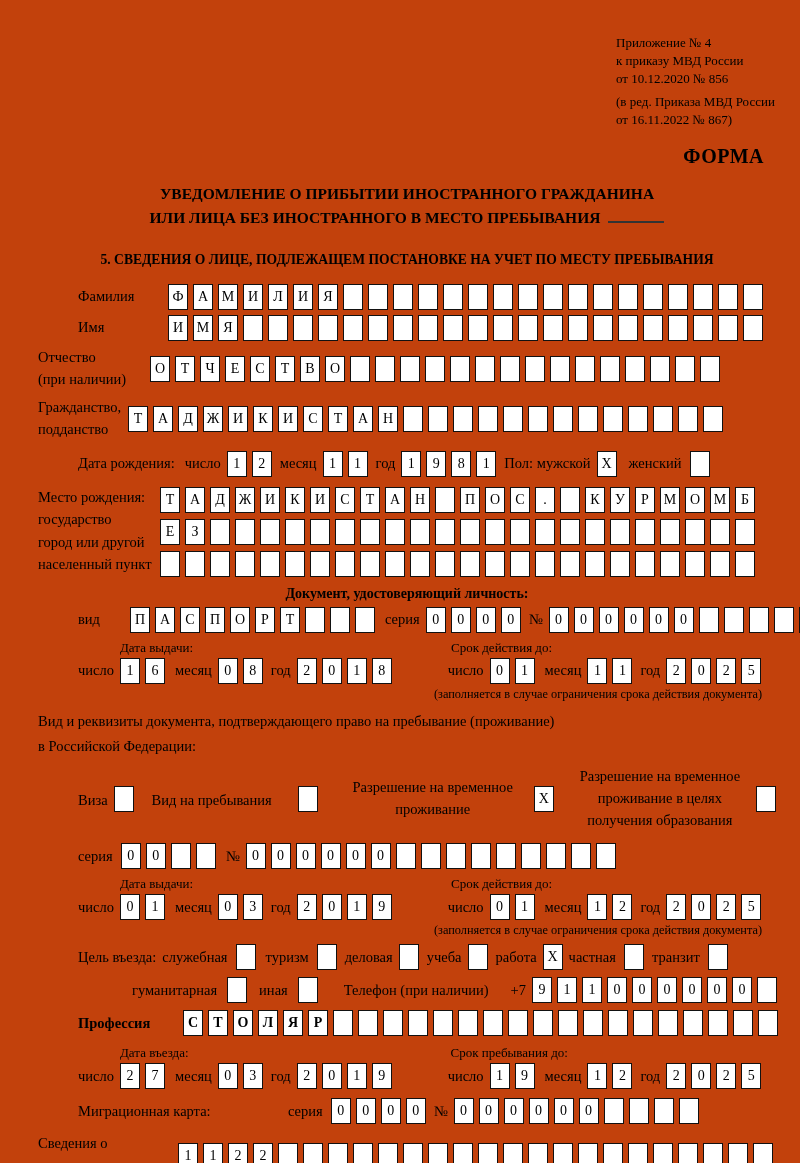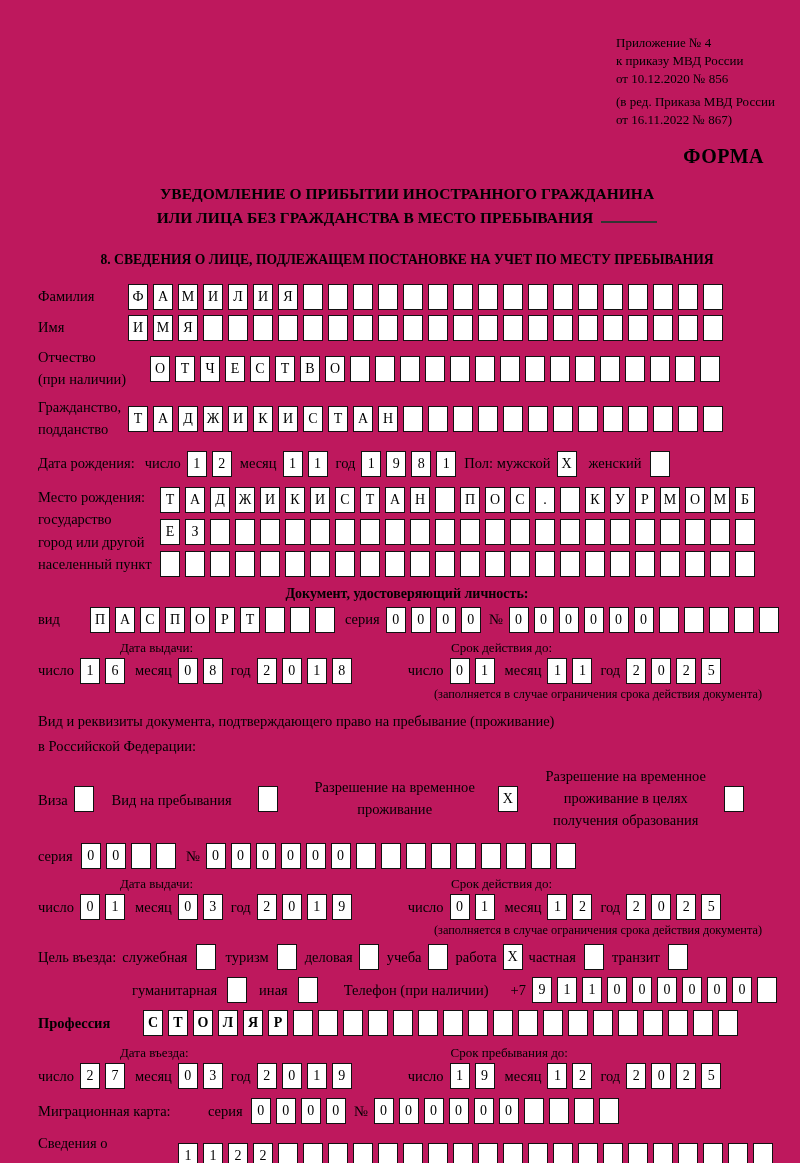--- a/index.html
+++ b/index.html
@@ -1,26 +1,26 @@
 <!DOCTYPE html>
 <html><head>
 <meta charset="utf-8">
 <style>
   html,body{margin:0;padding:0;background:#fff;}
   body{font-family:"Liberation Serif",serif;color:#000;}
-  .page{width:800px;height:1163px;box-sizing:border-box;padding:34px 24px 16px 38px;background:#be185d;overflow:hidden;}
+  .page{width:800px;height:1163px;box-sizing:border-box;padding:34px 24px 16px 38px;background:#c2410c;overflow:hidden;}
   .annex{margin-left:578px;font-size:13px;line-height:1.4;}
   .annex .ed{margin-top:4px;}
   .forma{text-align:right;padding-right:12px;font-weight:bold;font-size:20px;margin-top:16px;letter-spacing:.5px;}
   .title{text-align:center;font-weight:bold;font-size:15.5px;margin-top:14px;line-height:1.55;}
   .uline{display:inline-block;width:56px;border-bottom:2px solid #333;height:12px;margin-left:8px;}
   .sec{text-align:center;font-weight:bold;font-size:13.6px;margin-top:22px;}
   .frow{display:flex;align-items:center;margin-top:5px;}
   .frow.top{align-items:center;}
-  .lbl{font-size:14.5px;line-height:1.35;flex:0 0 auto;}
+  .lbl{font-size:14.5px;line-height:1.35;flex:0 0 auto;margin-left:40px;}
   .lbl2{font-size:14.5px;line-height:1.55;flex:0 0 auto;}
   .cells{display:flex;gap:5px;flex:0 0 auto;}
   .cell,.cb{box-sizing:border-box;width:20px;height:26px;border:1.6px solid #111;display:inline-flex;align-items:center;justify-content:center;font-size:14px;flex:0 0 20px;background:#fff;}
   .stack{display:flex;flex-direction:column;gap:6px;}
   .m6{margin-left:6px;} .m8{margin-left:8px;} .m10{margin-left:10px;} .m12{margin-left:12px;}
   .dochdr{text-align:center;font-weight:bold;font-size:14px;margin-top:9px;}
   .subhdr{display:flex;font-size:13px;margin-top:7px;}
   .note{font-size:12.3px;text-align:right;margin-top:3px;padding-right:14px;}
   .plain{font-size:14.5px;margin-top:8px;line-height:1.6;}
   .optlines{font-size:14.5px;text-align:center;line-height:1.5;}
@@ -35,24 +35,24 @@
     <div>к приказу МВД России</div>
     <div>от 10.12.2020 № 856</div>
     <div class="ed">(в ред. Приказа МВД России</div>
     <div>от 16.11.2022 № 867)</div>
   </div>
 
   <div class="forma">ФОРМА</div>
 
   <div class="title">
     <div>УВЕДОМЛЕНИЕ О ПРИБЫТИИ ИНОСТРАННОГО ГРАЖДАНИНА</div>
-    <div><span>ИЛИ ЛИЦА БЕЗ ГРАЖДАНСТВА В МЕСТО ПРЕБЫВАНИЯ</span><span class="uline"></span></div>
-  </div>
-
-  <div class="sec">8. СВЕДЕНИЯ О ЛИЦЕ, ПОДЛЕЖАЩЕМ ПОСТАНОВКЕ НА УЧЕТ ПО МЕСТУ ПРЕБЫВАНИЯ</div>
+    <div><span>ИЛИ ЛИЦА БЕЗ ИНОСТРАННОГО В МЕСТО ПРЕБЫВАНИЯ</span><span class="uline"></span></div>
+  </div>
+
+  <div class="sec">5. СВЕДЕНИЯ О ЛИЦЕ, ПОДЛЕЖАЩЕМ ПОСТАНОВКЕ НА УЧЕТ ПО МЕСТУ ПРЕБЫВАНИЯ</div>
 
   <div class="frow" style="margin-top:16px;">
     <span class="lbl" style="width:90px;">Фамилия</span>
     <span class="cells">
         <span class="cell">Ф</span>
         <span class="cell">А</span>
         <span class="cell">М</span>
         <span class="cell">И</span>
         <span class="cell">Л</span>
         <span class="cell">И</span>

